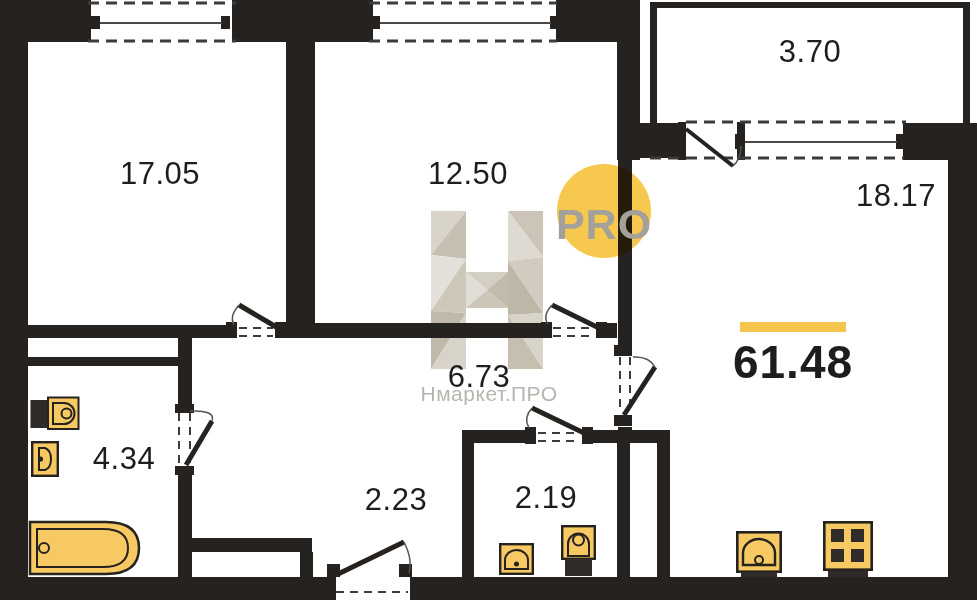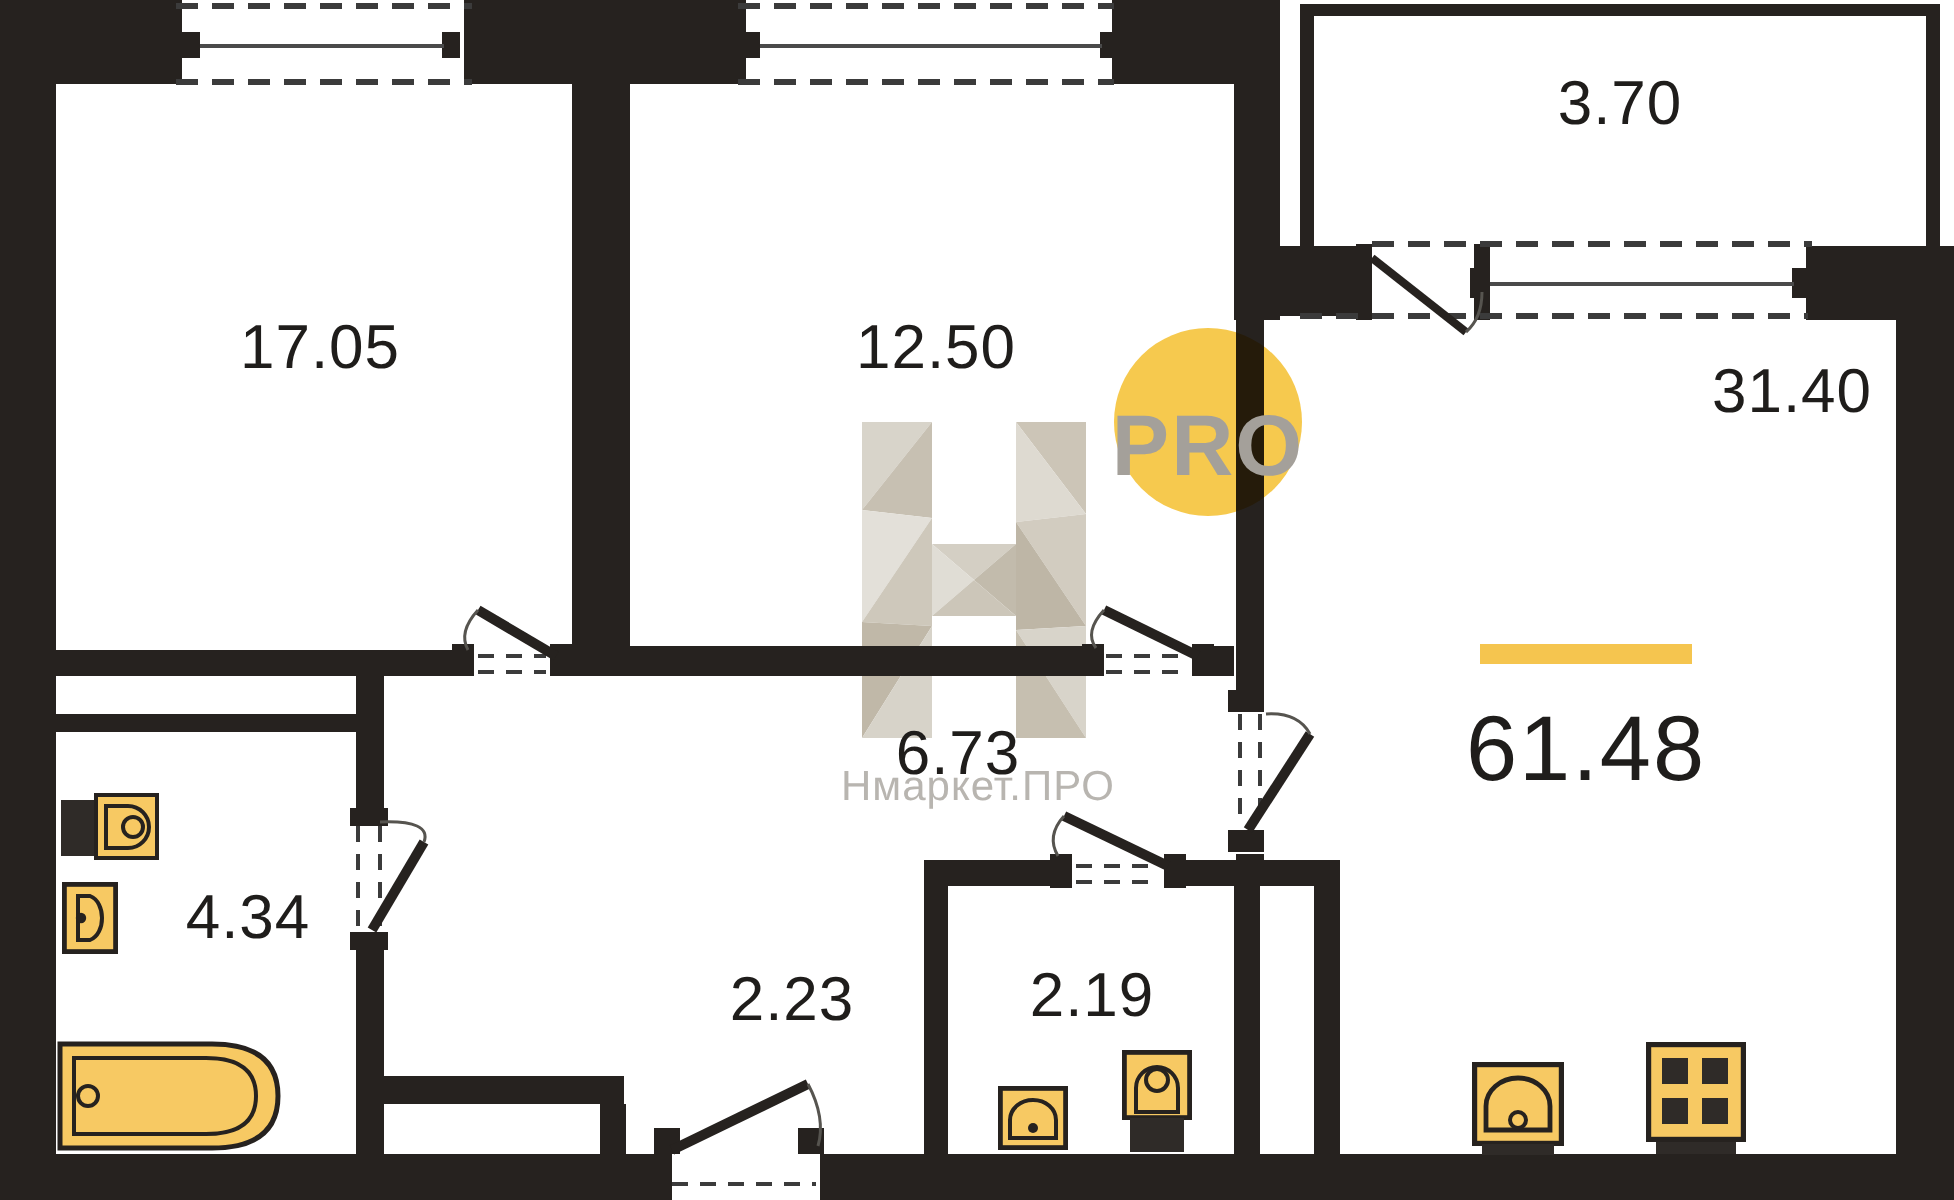--- a/index.html
+++ b/index.html
@@ -6,21 +6,21 @@
   #plan{position:relative;width:977px;height:600px;background:#fff;overflow:hidden;
         font-family:"Liberation Sans",sans-serif;}
   #plan *{box-sizing:border-box;}
   .w,.p{position:absolute;display:block;background:var(--wall,#26221f);z-index:2;}
   .p{z-index:3;}
   #wm-h{position:absolute;left:431px;top:211px;z-index:1;}
   #overlay{position:absolute;left:0;top:0;z-index:3;}
   .fx{position:absolute;z-index:3;}
   .lbl{position:absolute;transform:translate(-50%,-50%);font-size:31px;
        color:var(--label,#1f1d1b);white-space:nowrap;z-index:4;letter-spacing:0.5px;}
-  .lbl.total{font-size:46px;font-weight:normal;letter-spacing:1px;margin-top:12px;}
+  .lbl.total{font-size:46px;font-weight:bold;letter-spacing:1px;}
   .lbl.wm{font-size:21px;color:var(--wm-text,#b8b5b0);letter-spacing:0.5px;}
   #total-bar{position:absolute;left:740px;top:322px;width:106px;height:10px;
        background:var(--accent,#f5c54f);z-index:4;}
   #pro-circle{position:absolute;left:557px;top:164px;width:94px;height:94px;border-radius:50%;
        background:var(--pro-circle,#f6c94e);mix-blend-mode:multiply;z-index:5;}
   #pro-text{position:absolute;left:604px;top:224px;transform:translate(-50%,-50%);
        font-size:43px;font-weight:bold;color:var(--pro-text,#a4a09a);z-index:6;letter-spacing:1px;}
 </style>
 </head>
 <body>
@@ -189,21 +189,21 @@
     <rect x="8" y="8" width="13" height="13" fill="var(--fixture-dark,#2f2b28)"></rect>
     <rect x="28" y="8" width="13" height="13" fill="var(--fixture-dark,#2f2b28)"></rect>
     <rect x="8" y="28" width="13" height="13" fill="var(--fixture-dark,#2f2b28)"></rect>
     <rect x="28" y="28" width="13" height="13" fill="var(--fixture-dark,#2f2b28)"></rect>
     <rect x="5" y="50" width="40" height="6" fill="var(--fixture-dark,#2f2b28)"></rect>
   </svg>
 
   <span class="lbl" style="left:160px;top:174px">17.05</span>
   <span class="lbl" style="left:468px;top:174px">12.50</span>
   <span class="lbl" style="left:810px;top:52px">3.70</span>
-  <span class="lbl" style="left:896px;top:196px">31.40</span>
+  <span class="lbl" style="left:896px;top:196px">18.17</span>
   <span class="lbl" style="left:479px;top:377px">6.73</span>
   <span class="lbl" style="left:124px;top:459px">4.34</span>
   <span class="lbl" style="left:396px;top:500px">2.23</span>
   <span class="lbl" style="left:546px;top:498px">2.19</span>
 
   <i id="total-bar"></i>
   <span class="lbl total" style="left:793px;top:362px">61.48</span>
 
   <span class="lbl wm" style="left:489px;top:394px">Нмаркет.ПРО</span>
   <i id="pro-circle"></i>

